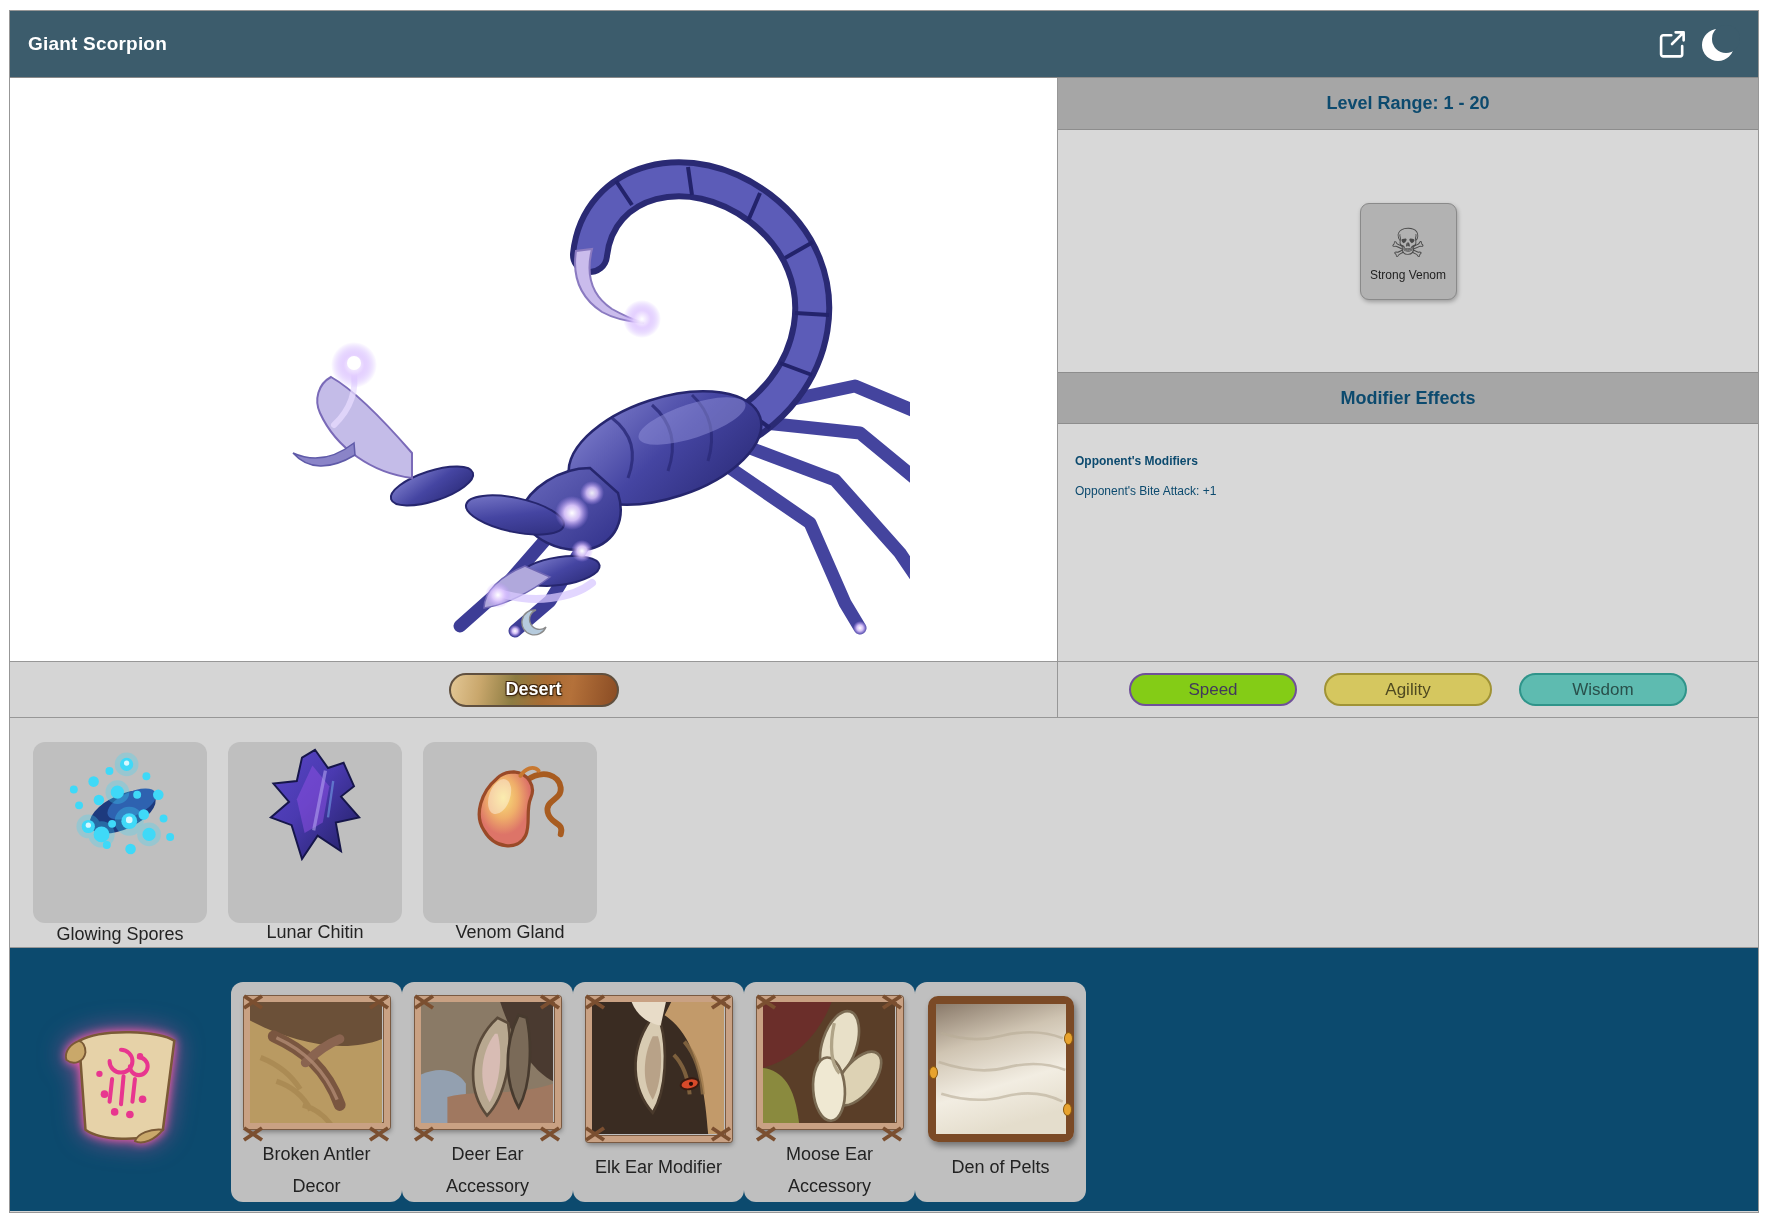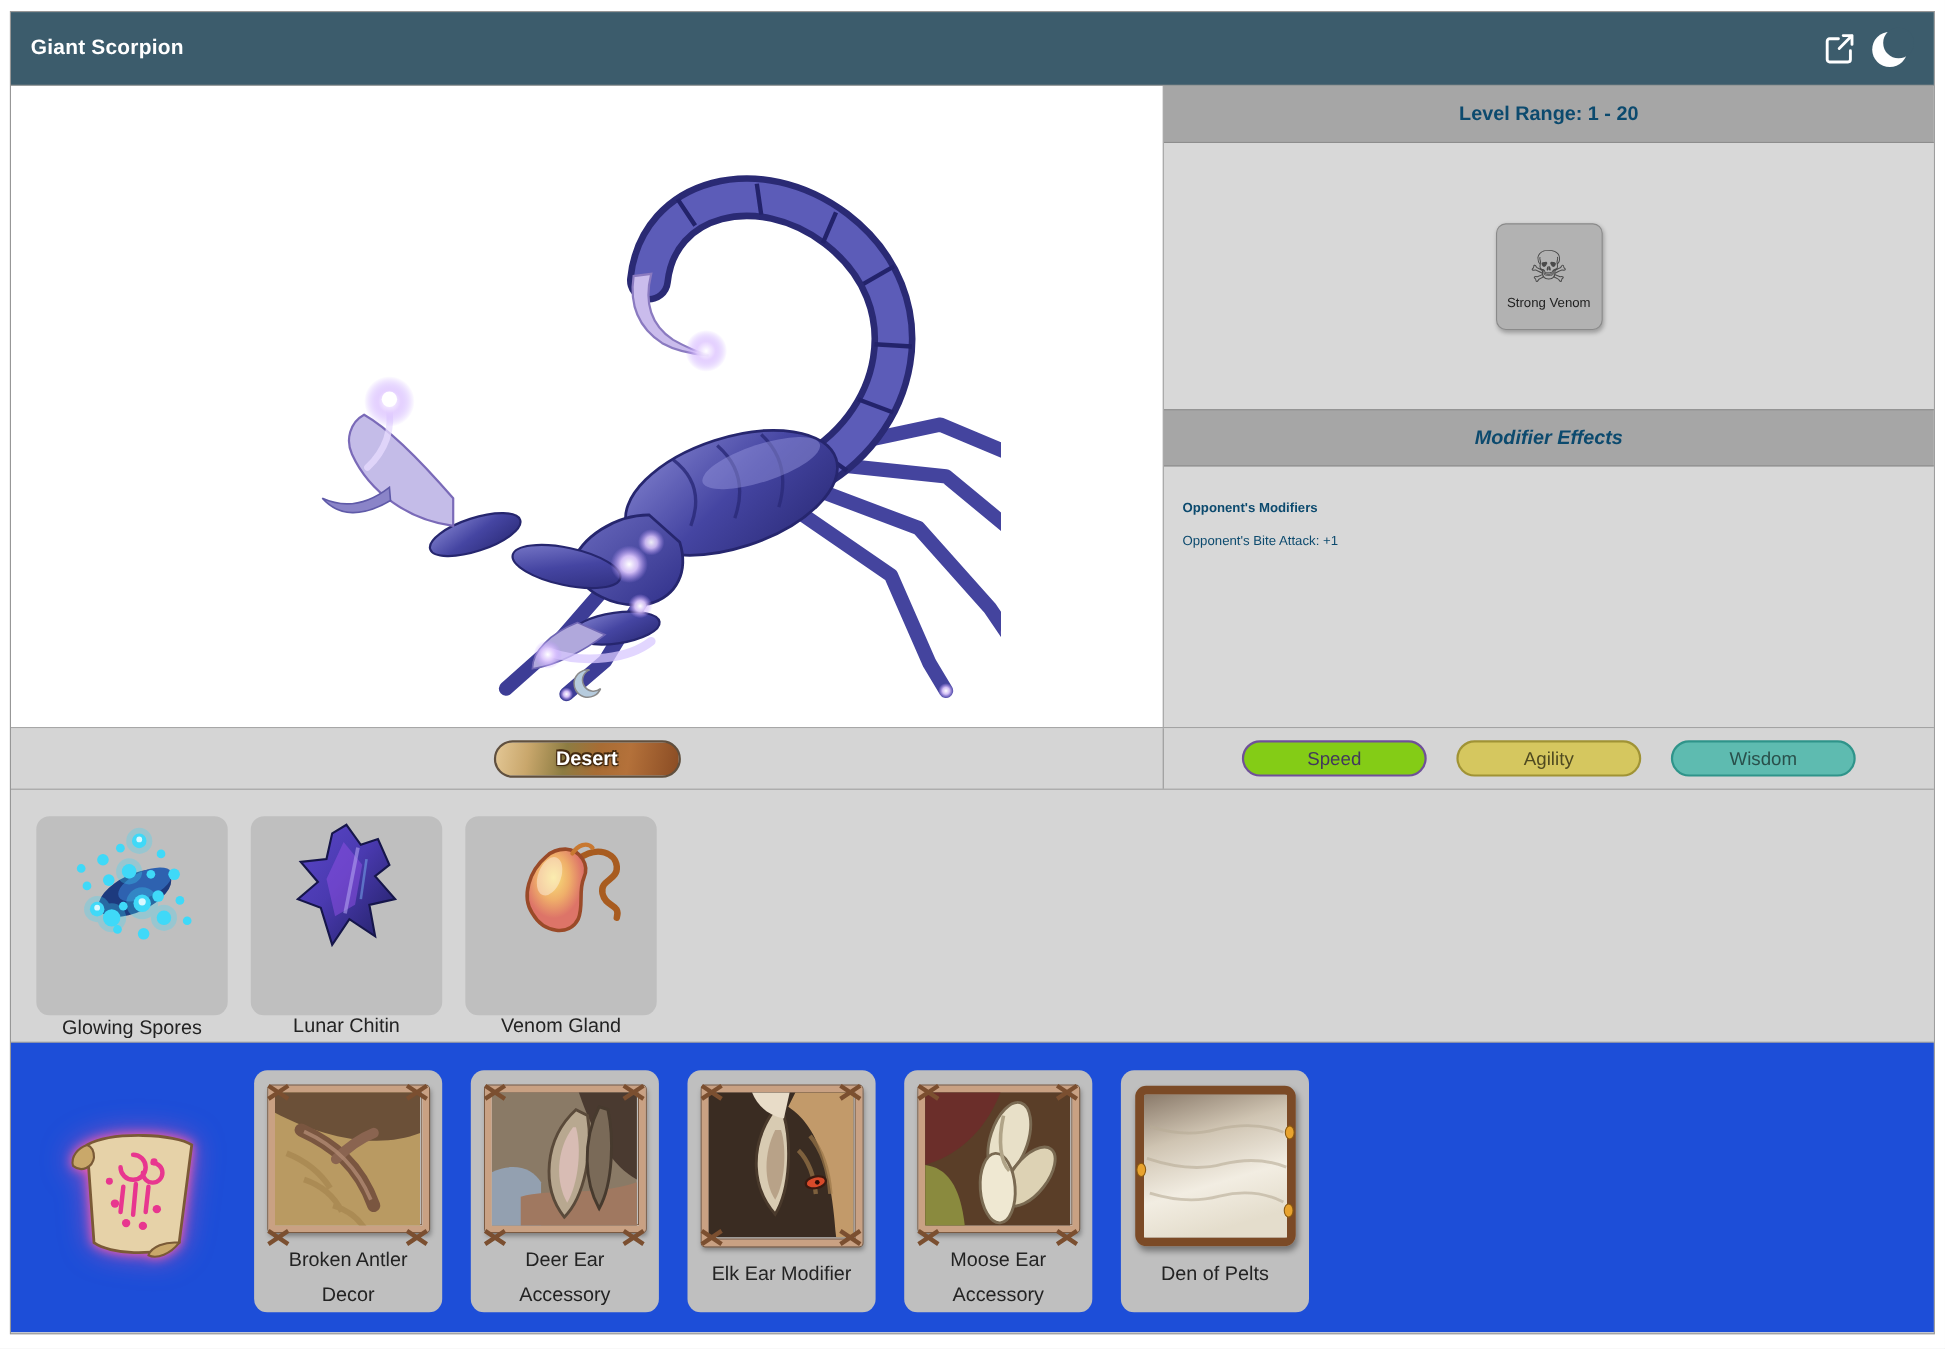--- a/index.html
+++ b/index.html
@@ -15,21 +15,21 @@
 
   
   .main{display:flex;height:584px;border-bottom:1px solid #979797;}
   .creature-panel{width:1048px;background:#ffffff;position:relative;border-right:1px solid #979797;}
   .scorpion-art{position:absolute;left:250px;top:45px;}
   .night-moon{position:absolute;left:50%;bottom:20px;transform:translateX(-50%);}
 
   .right-panel{flex:1;background:#d8d8d8;display:flex;flex-direction:column;}
   .bar{height:52px;background:#a6a6a6;display:flex;align-items:center;justify-content:center;
        font-weight:bold;font-size:18px;color:#0c4a6e;border-bottom:1px solid #8d8d8d;flex:none;}
-  .bar.mid{border-top:1px solid #8d8d8d;font-style:italic;}
+  .bar.mid{border-top:1px solid #8d8d8d;}
   .skills-area{height:242px;display:flex;align-items:center;justify-content:center;}
   .skill-tile{width:97px;height:97px;background:#b2b2b2;border:1px solid #8a8a8a;border-radius:9px;
       box-shadow:1px 2px 4px rgba(0,0,0,.28);display:flex;flex-direction:column;align-items:center;
       justify-content:center;cursor:pointer;}
   .skill-glyph{font-family:"DejaVu Sans",sans-serif;font-size:40px;line-height:44px;color:#4a4a4a;}
   .skill-label{font-size:12px;color:#1f1f1f;margin-top:3px;}
   .modifiers{flex:1;padding:22px 10px 0 17px;font-size:12px;color:#0c4a6e;line-height:30px;}
   .modifiers .mhead{font-weight:bold;}
 
   
@@ -44,22 +44,22 @@
       text-shadow:-1px -1px 0 #43290f,1px -1px 0 #43290f,-1px 1px 0 #43290f,1px 1px 0 #43290f,0 2px 3px rgba(0,0,0,.35);}
 
   
   .section1{height:230px;background:#d5d5d5;border-bottom:1px solid #979797;padding:24px 0 0 23px;
             display:flex;gap:21px;align-items:flex-start;}
   .drop-card{width:174px;height:181px;background:#bfbfbf;border-radius:12px;display:flex;flex-direction:column;
              align-items:center;cursor:pointer;gap:48px;}
   .drop-art{height:142px;display:flex;align-items:center;justify-content:center;}
   .drop-label{font-size:18px;color:#232323;margin-top:2px;}
 
-  .section2{height:263px;background:#1d4ed8;position:relative;padding:25px 0 0 221px;display:flex;gap:26px;
-            align-items:flex-start;}
+  .section2{height:263px;background:#0c4a6e;position:relative;padding:25px 0 0 221px;display:flex;
+            align-items:center;}
   .scroll-wrap{position:absolute;left:41px;top:70px;cursor:pointer;}
   .loot-card{width:171px;height:220px;background:#bfbfbf;border-radius:12px;display:flex;flex-direction:column;
              align-items:center;cursor:pointer;}
   .frame{position:relative;width:146px;height:146px;margin-top:14px;border:6px solid #c9a183;border-radius:3px;
          box-shadow:0 0 0 1px #7a5a42, inset 0 0 0 1px #7a5a42, 1px 3px 5px rgba(0,0,0,.35);overflow:visible;}
   .frame-inner{position:absolute;inset:0;overflow:hidden;}
   .ticks{position:absolute;left:-9px;top:-9px;width:150px;height:150px;pointer-events:none;}
   .frame.den{border:8px solid #7b4a26;border-radius:10px;box-shadow:inset 0 0 0 2px #5a3418,2px 4px 6px rgba(0,0,0,.4);}
   .knob{position:absolute;width:9px;height:13px;background:#e8a32e;border:1px solid #8a5a10;border-radius:50%;}
   .loot-label{margin-top:9px;font-size:18px;color:#232323;text-align:center;line-height:32px;}

